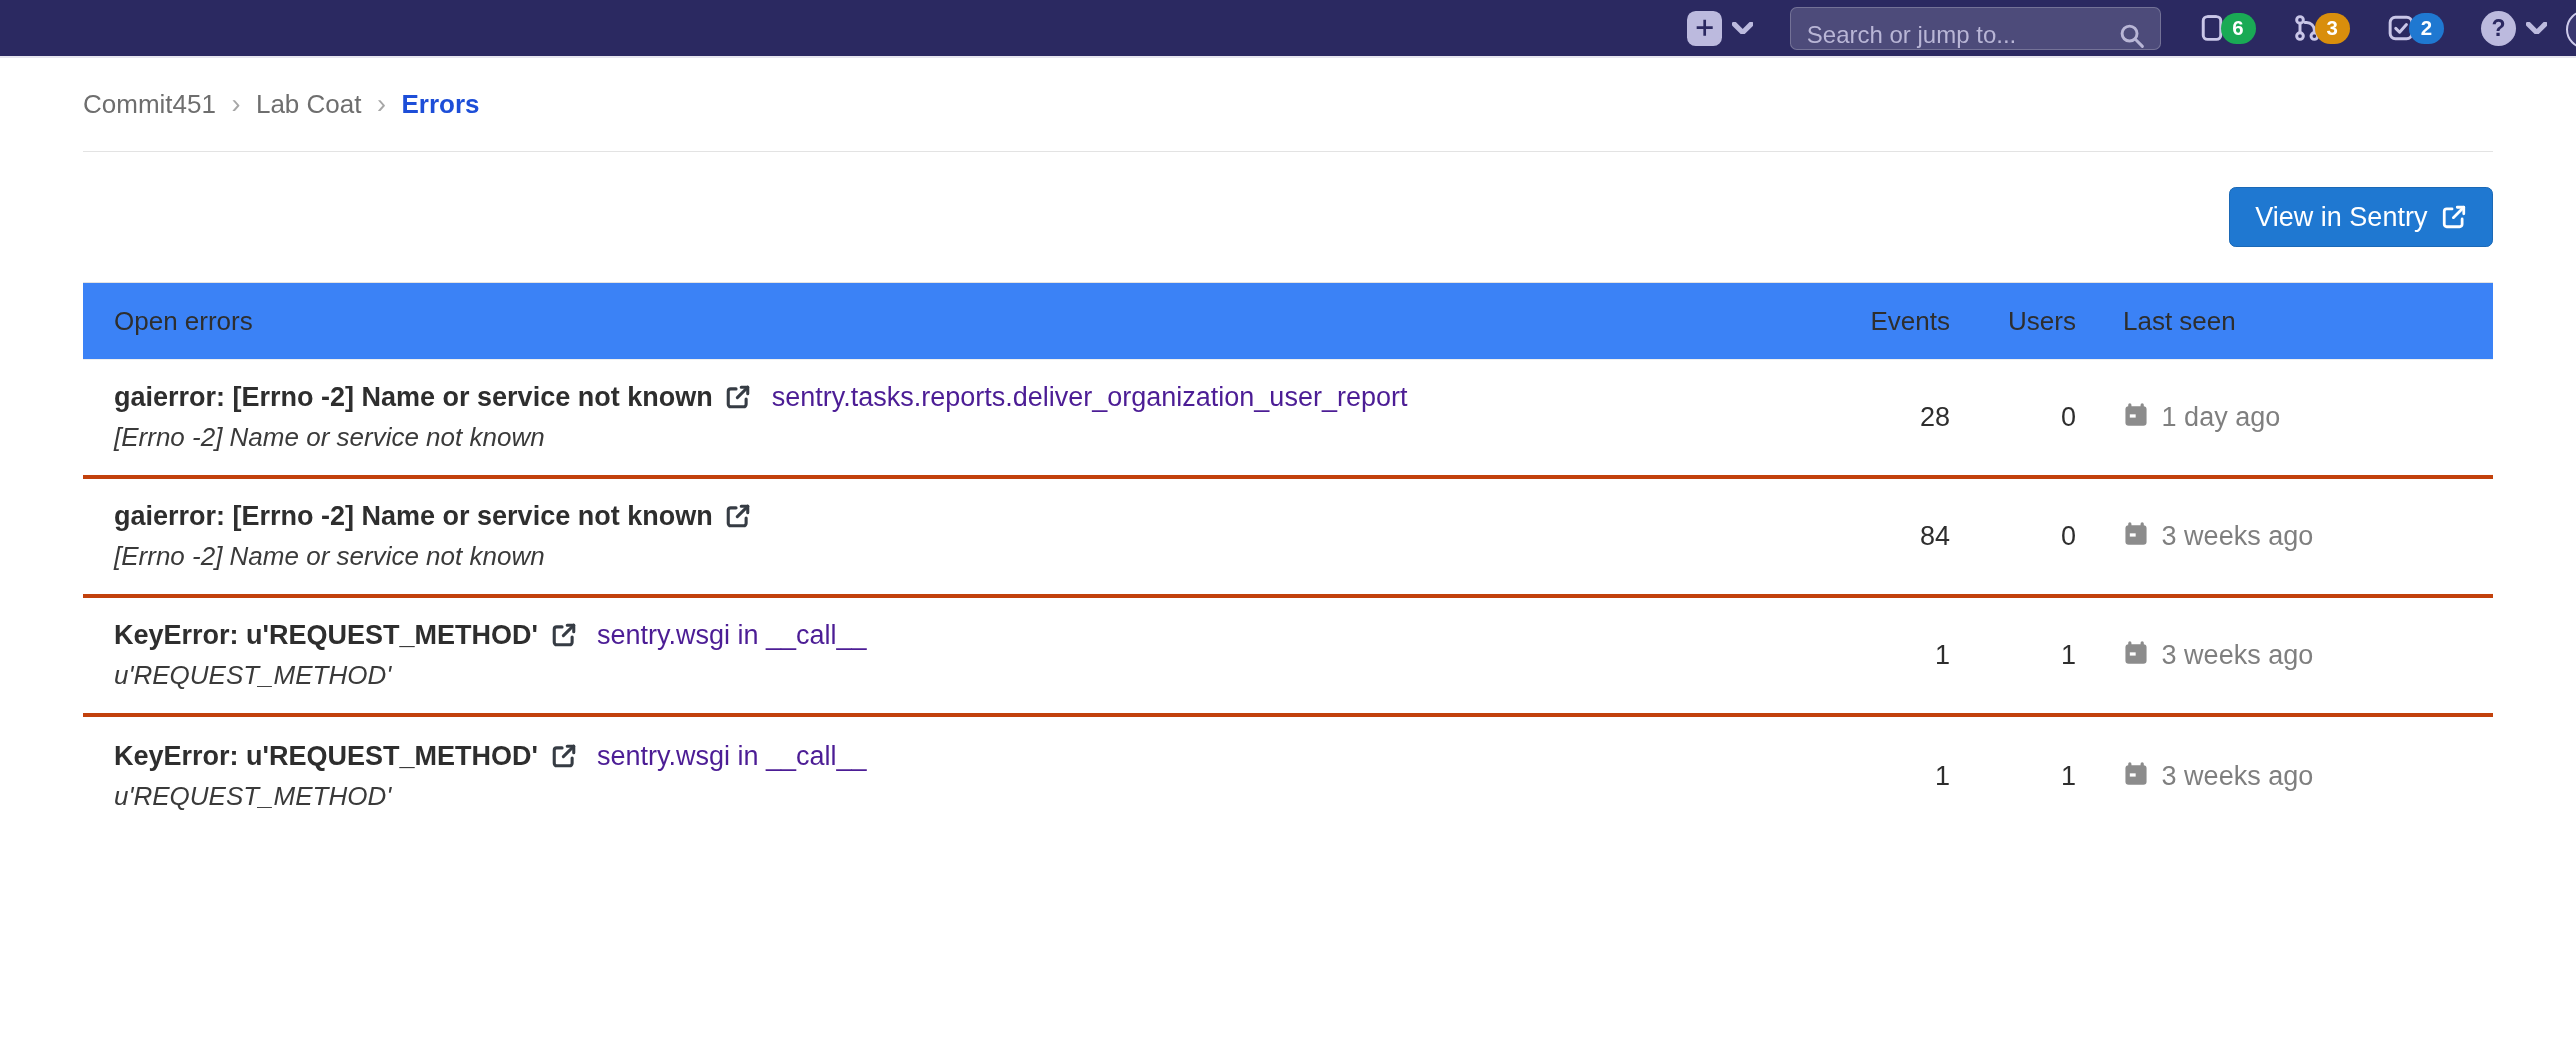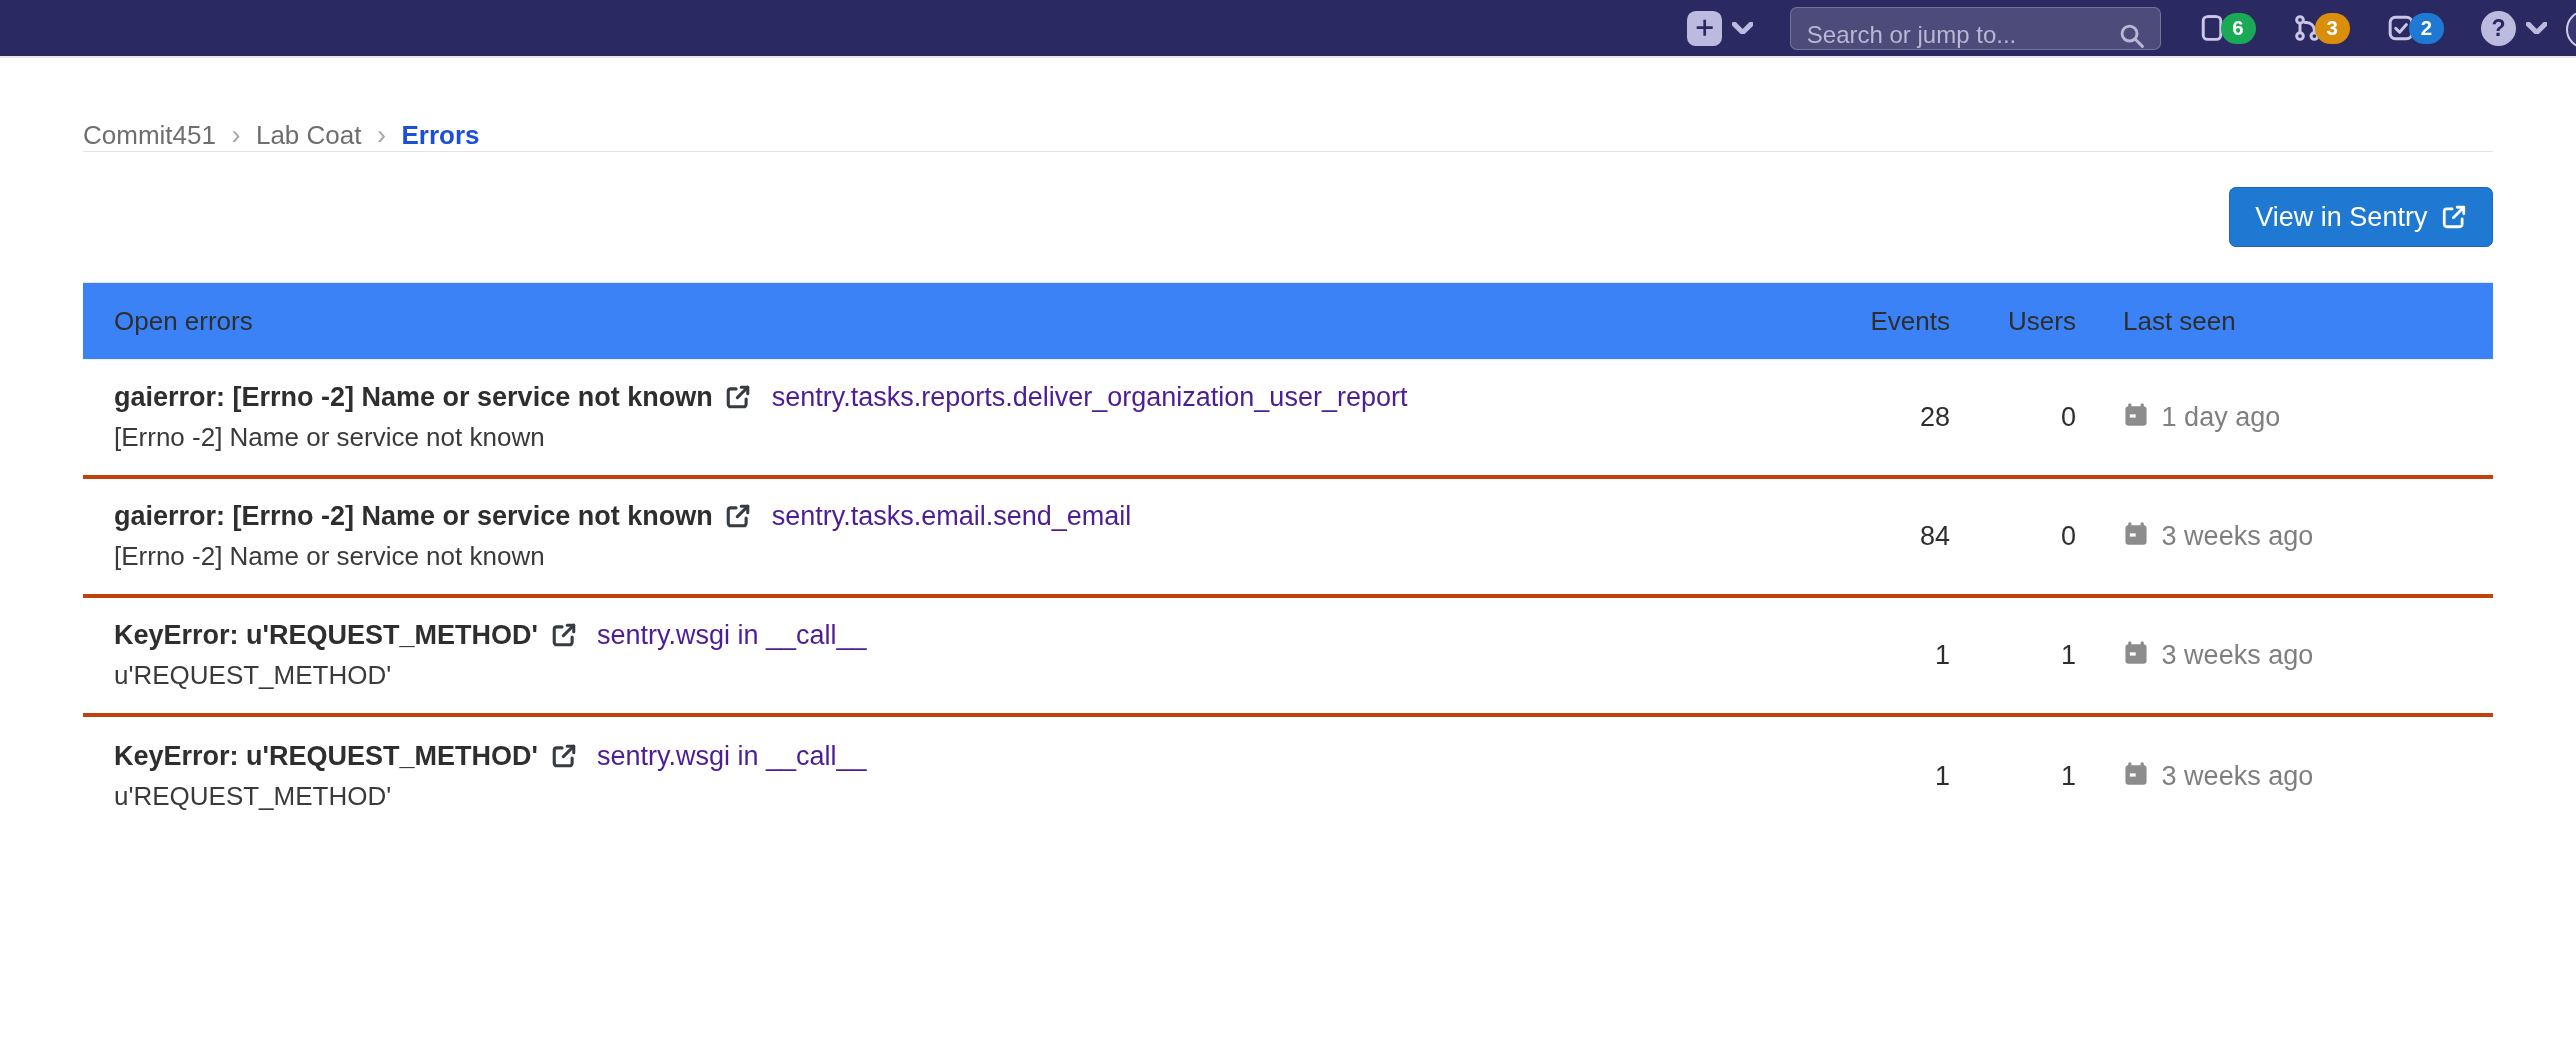--- a/index.html
+++ b/index.html
@@ -40,21 +40,21 @@
   .badge-blue { background:#1f78d1; }
 
   .help-circle { width:35px; height:35px; border-radius:50%; background:#bcbade;
                  color:#2b2961; font-size:23px; font-weight:700;
                  display:flex; align-items:center; justify-content:center; }
   .avatar-sliver { position:absolute; right:-29px; top:9.7px; width:39px; height:39px;
                    border-radius:50%; border:2.9px solid #cfccec; background:#3a3770; }
 
   
   .breadcrumb-wrap { padding:0 83px; background:#fff; }
-  .breadcrumb { height:94px; display:flex; align-items:flex-end; gap:15.5px;
+  .breadcrumb { height:94px; display:flex; align-items:center; gap:15.5px;
                 border-bottom:1.9px solid #e3e3e3; font-size:26px; }
   .crumb-link { color:#6e6e6e; text-decoration:none; cursor:pointer; }
   .sep { color:#a7a7a7; font-size:27px; }
   .crumb-current { color:#1d4ed8; font-weight:700; }
 
   
   .content { padding:0 83px; }
   .actions-row { height:130px; display:flex; align-items:center; justify-content:flex-end; }
   .btn-primary { display:flex; align-items:center; gap:13.6px; background:#1f78d1;
                  border:1px solid #1b69b6; border-radius:6.8px; color:#fff;
@@ -69,21 +69,21 @@
   .c1 { padding-left:31px; padding-right:23px; }
   .c2, .c3 { text-align:right; padding-right:47px; }
   .t-row { min-height:119px; padding:19.4px 0; border-bottom:4px solid #c2410c; }
   .t-row:last-child { border-bottom:none; }
 
   .title-line { display:flex; align-items:center; gap:12.6px; margin-bottom:9.7px; white-space:nowrap; }
   .err-title { font-size:27px; font-weight:700; color:#2e2e2e; text-decoration:none; cursor:pointer; }
   .ext-dark { width:26px; height:26px; stroke:#363c44; stroke-width:1.9; fill:none;
               stroke-linecap:round; stroke-linejoin:round; flex:0 0 auto; }
   .culprit { font-size:27px; color:#4c1d95; margin-left:7.8px; }
-  .err-msg { font-size:26px; color:#3a3a3a; }
+  .err-msg { font-size:26px; color:#3a3a3a;font-style:italic; }
   .num { font-size:27px; color:#2e2e2e; }
   .seen { display:flex; gap:12.6px; font-size:27px; color:#7f7f7f; }
   .cal { width:26px; height:26px; flex:0 0 auto; }
 </style>
 </head>
 <body>
 
 <div class="app">
 
   <header class="navbar">
@@ -207,21 +207,20 @@
 
       <div class="t-row">
         <div class="c1">
           <div class="title-line">
             <a class="err-title">gaierror: [Errno -2] Name or service not known</a>
             <svg class="ext-dark" viewBox="0 0 16 16">
                 <path d="M13 9.2v3.3A1.5 1.5 0 0 1 11.5 14h-8A1.5 1.5 0 0 1 2 12.5v-8A1.5 1.5 0 0 1 3.5 3h3.3"></path>
                 <path d="M10 2h4v4"></path>
                 <path d="M14 2L7.6 8.4"></path>
               </svg>
-            <span class="culprit">sentry.tasks.email.send_email</span>
           </div>
           <div class="err-msg">[Errno -2] Name or service not known</div>
         </div>
         <div class="c2 num">84</div>
         <div class="c3 num">0</div>
         <div class="c4 seen">
           <svg class="cal" viewBox="0 0 16 16">
               <g fill="#8c8c8c">
                 <rect x="3.2" y="0.8" width="2" height="3.6" rx="1"></rect>
                 <rect x="10.8" y="0.8" width="2" height="3.6" rx="1"></rect>

